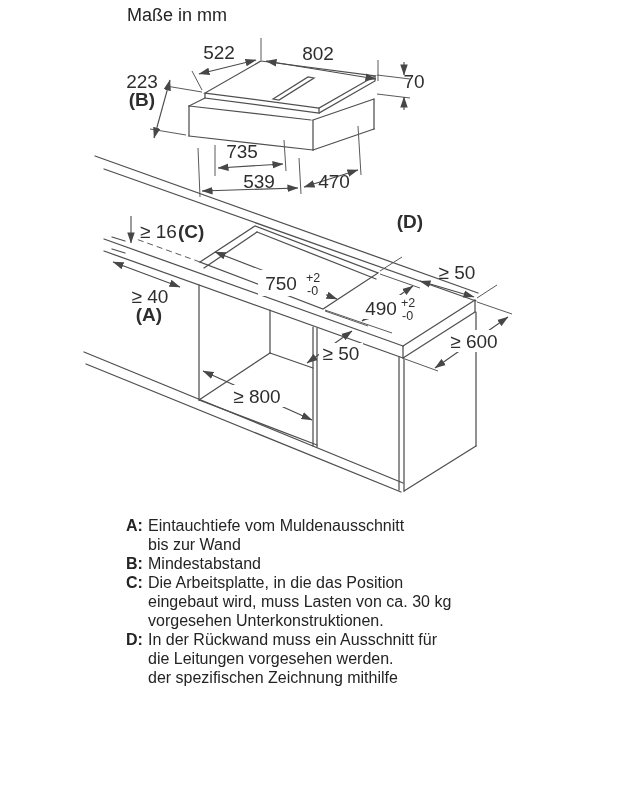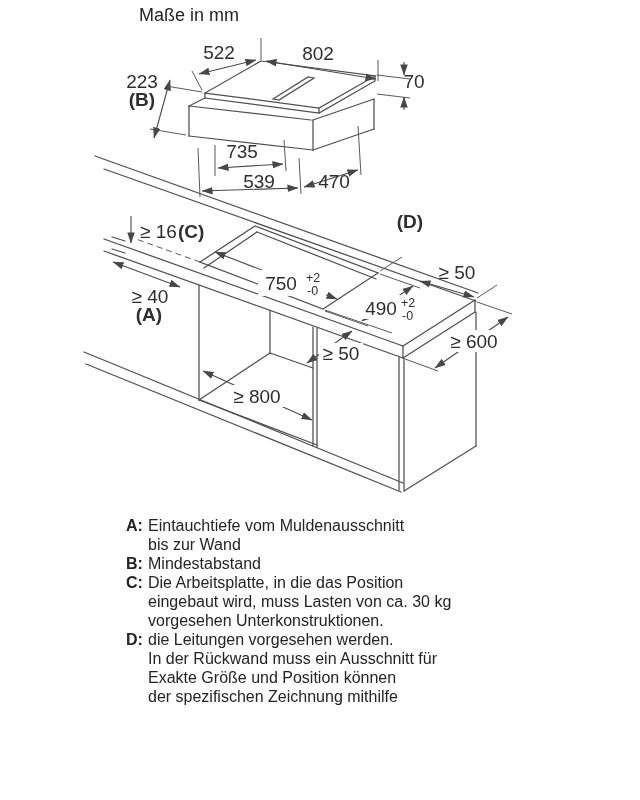--- a/index.html
+++ b/index.html
@@ -13,21 +13,21 @@
   svg text.mid{text-anchor:middle;}
   .stroke, .stroke line, .stroke path, .stroke polyline, .stroke polygon, .stroke rect{
       stroke:#4f4f4f;stroke-width:1.25;fill:none;stroke-linecap:round;}
   .thin line, .thin path{stroke:#5a5a5a;stroke-width:1;}
   .dim line, .dim path{stroke:#4a4a4a;stroke-width:1.1;}
   .whitebg{fill:#ffffff;stroke:none;}
   .legend{position:absolute;left:126px;top:516px;width:390px;font-size:16px;line-height:19px;color:#242424;}
   .legend-row{display:flex;}
   .legend-key{width:22px;flex:0 0 22px;font-weight:bold;}
   .legend-lines{flex:1;}
-  .title{position:absolute;left:139px;top:5px;font-size:18px;color:#242424;}
+  .title{position:absolute;left:127px;top:5px;font-size:18px;color:#242424;}
 </style>
 </head>
 <body>
 
 <div class="page">
 
   <div class="title">Maße in mm</div>
 
   <svg width="640" height="510" viewBox="0 0 640 510">
     <defs>
@@ -195,21 +195,20 @@
       <div class="legend-key">C:</div>
       <div class="legend-lines">
         <div>Die Arbeitsplatte, in die das Position</div>
         <div>eingebaut wird, muss Lasten von ca. 30 kg</div>
         <div>vorgesehen Unterkonstruktionen.</div>
       </div>
     </div>
     <div class="legend-row">
       <div class="legend-key">D:</div>
       <div class="legend-lines">
+        <div>In der Rückwand muss ein Ausschnitt für</div>
         <div>die Leitungen vorgesehen werden.</div>
-        <div>In der Rückwand muss ein Ausschnitt für</div>
-        <div>Exakte Größe und Position können</div>
         <div>der spezifischen Zeichnung mithilfe</div>
       </div>
     </div>
   </div>
 
 </div>
 
 </body></html>

